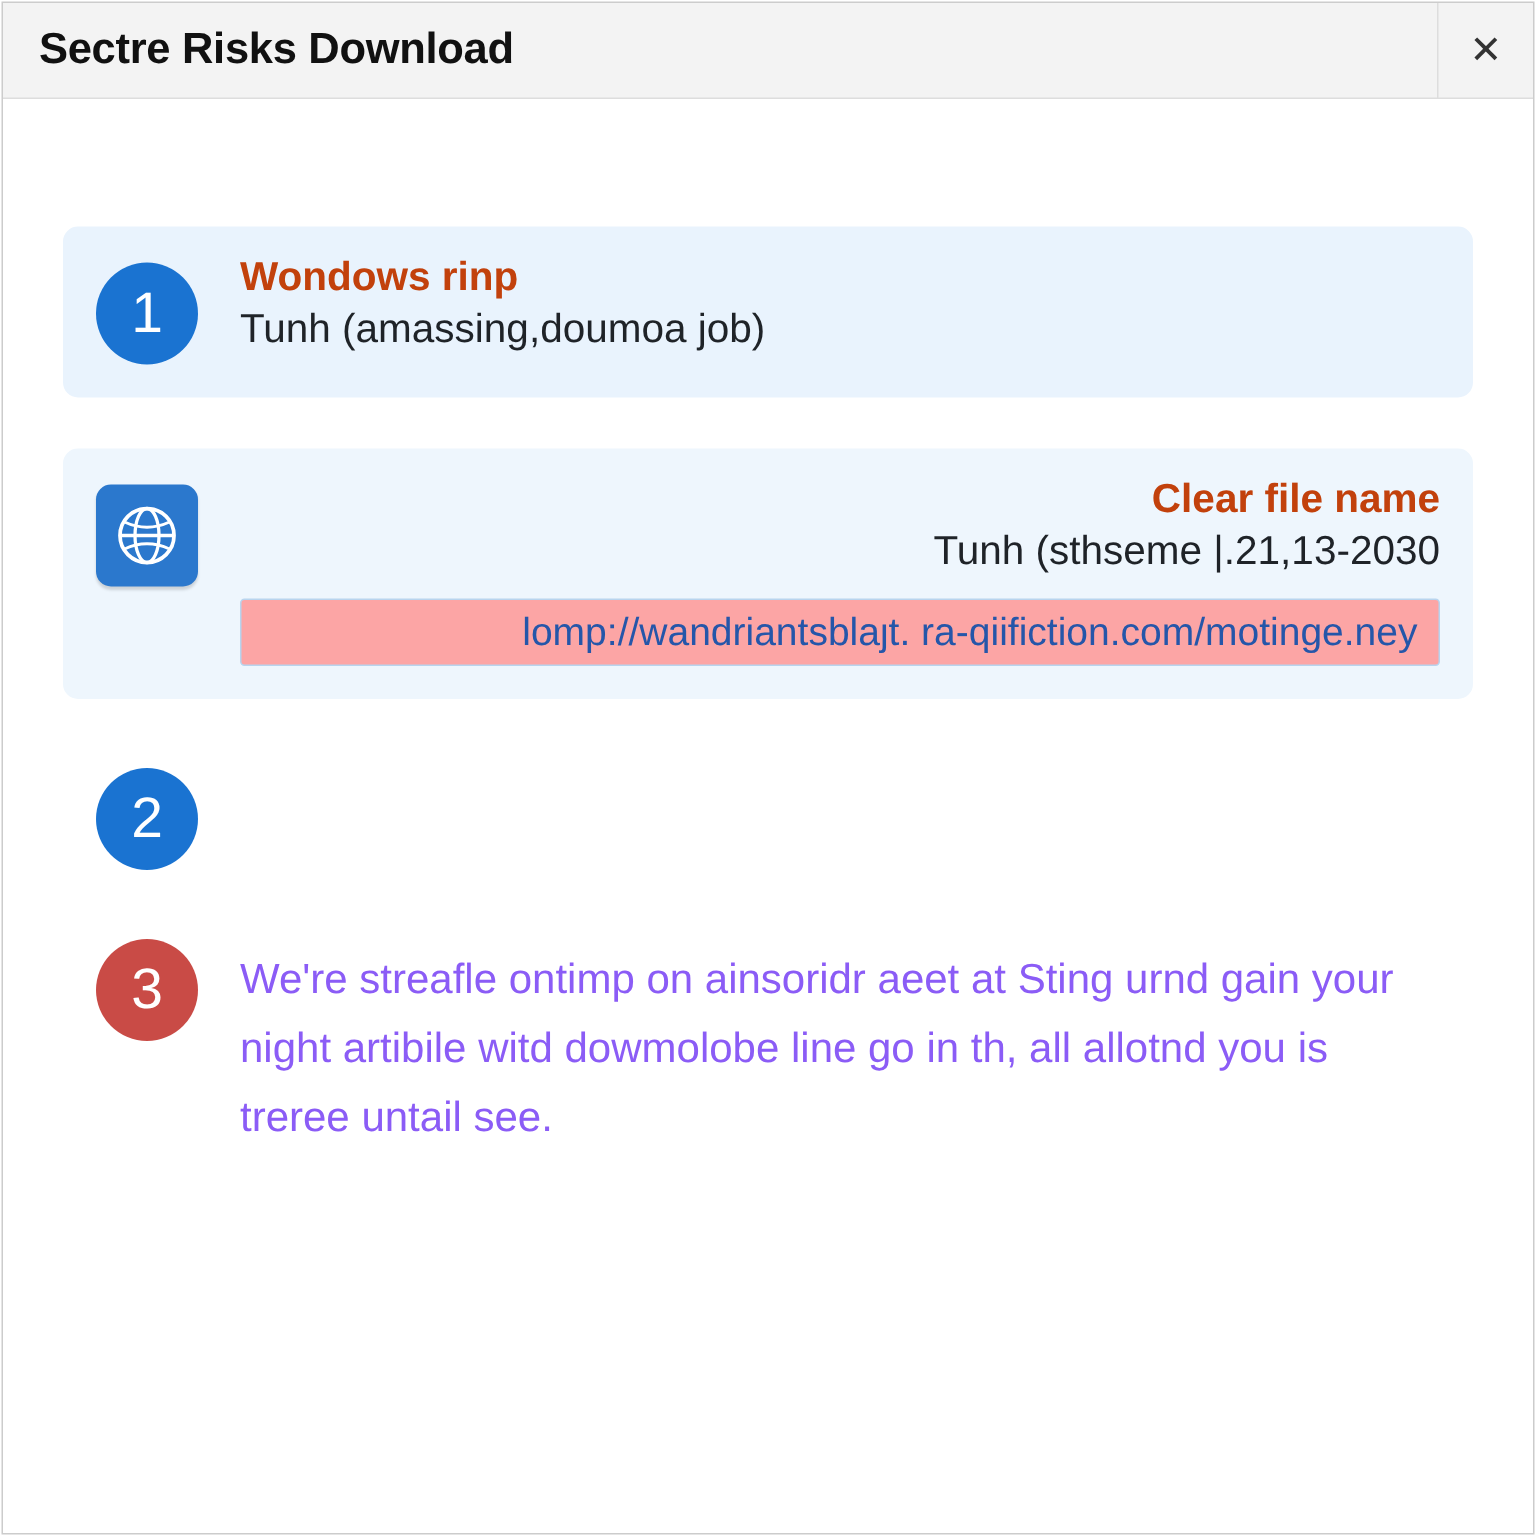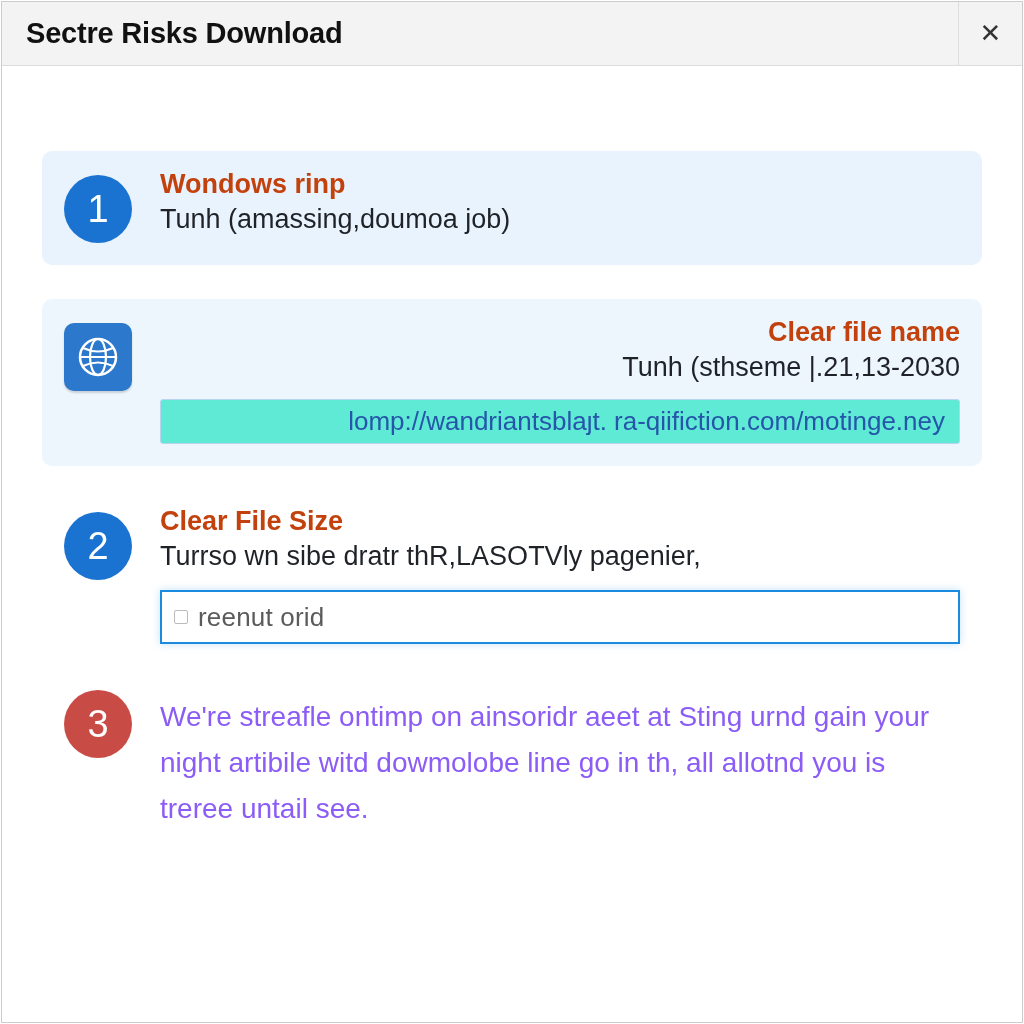--- a/index.html
+++ b/index.html
@@ -74,21 +74,21 @@
     margin-bottom: 4px;
   }
   .step .sub {
     font-size: 27px;
     color: #1f2328;
     font-weight: 400;
   }
   .linkbox {
     margin-top: 16px;
     border: 1px solid #b8d4ee;
-    background: #5eead4;
+    background: #fca5a5;
     padding: 6px 14px;
     font-size: 26px;
     color: #2556a9;
     border-radius: 3px;
     white-space: nowrap;
     overflow: hidden;
     text-overflow: ellipsis;
   }
   .inputrow {
     margin-top: 18px;
@@ -165,30 +165,20 @@
         <div class="linkbox">
           <span>lomp://wandriantsblaȷt. ra‑qiifiction.com/motinge.ney</span>
         </div>
       </div>
     </div>
 
     <div class="step" style="padding-top:6px;padding-bottom:6px;">
       <div class="badge blue">
         <span>2</span>
       </div>
-      <div class="content">
-        <h2>Clear File Size</h2>
-        <div class="sub">Turrso wn sibe dratr thR,LASOTVly pagenier,</div>
-        <div class="inputrow">
-          <div class="field">
-            <span class="tiny"></span>
-            <span class="value">reenut orid</span>
-          </div>
-        </div>
-      </div>
     </div>
 
     <div class="step step3" style="padding-left:22px;">
       <div class="badge red">
         <span>3</span>
       </div>
       <div class="content">
         <div class="para">We're streafle ontimp on ainsoridr aeet at Sting urnd gain your night artibile witd dowmolobe line go in th, all allotnd you is treree untail see.</div>
       </div>
     </div>

